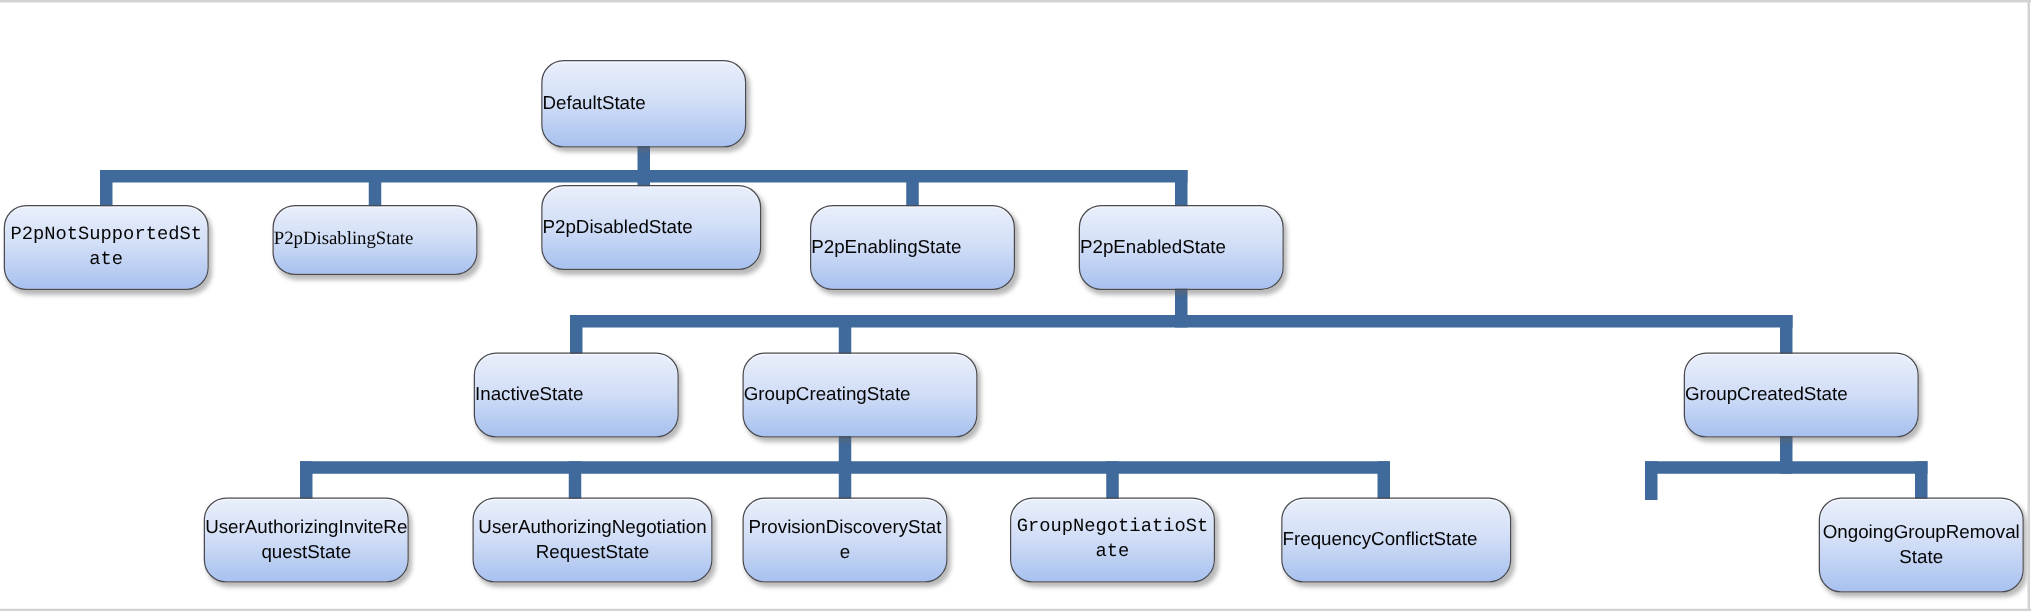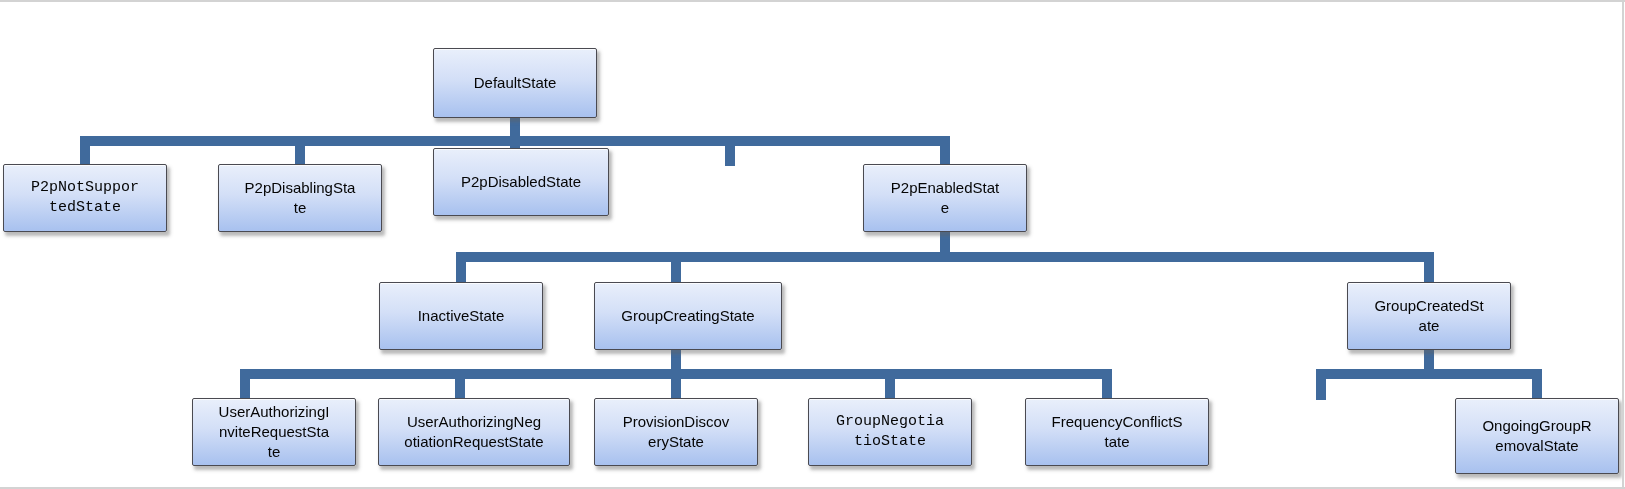--- a/index.html
+++ b/index.html
@@ -7,26 +7,26 @@
     position:relative;
     width:1625px;height:489px;
     background:#ffffff;
     overflow:hidden;
     font-family:"Liberation Sans", sans-serif;
   }
   .node{
     position:absolute;
     box-sizing:border-box;
     border:1.5px solid var(--box-border,#4a4a51);
-    border-radius:2px;
+    border-radius:18px;
     background:linear-gradient(180deg,var(--fill-top,#e9effb) 0%,#d3dff7 45%,#b9cdf2 78%,var(--fill-bottom,#a8c1ef) 100%);
     box-shadow:2.5px 3.5px 3.5px rgba(100,100,100,0.45), inset 0 1px 0 rgba(255,255,255,0.75);
-    display:flex;align-items:center;justify-content:center;
+    display:flex;align-items:center;justify-content:flex-start;
     text-align:center;
-    padding:2px 24px;
+    padding:2px 0;
     z-index:2;
   }
   .node-label{
     font-size:15px;
     line-height:1.32;
     color:var(--text-color,#050505);
     overflow-wrap:anywhere;
     word-break:break-word;
   }
   .conn{
@@ -72,39 +72,42 @@
     <div class="conn" style="left: 1424px; top: 348px; width: 10px; height: 31px;"></div>
     <div class="conn" style="left: 1316px; top: 369px; width: 226px; height: 10px;"></div>
     <div class="conn" style="left: 1316px; top: 369px; width: 10px; height: 31px;"></div>
     <div class="conn" style="left: 1532px; top: 369px; width: 10px; height: 31px;"></div>
     <div class="node" style="left: 433px; top: 48px; width: 164px; height: 70px;">
       <span class="node-label">DefaultState</span>
     </div>
     <div class="node" style="left: 3px; top: 164px; width: 164px; height: 68px; font-family: Liberation Mono, monospace;">
       <span class="node-label">P2pNotSupportedState</span>
     </div>
-    <div class="node" style="left: 218px; top: 164px; width: 164px; height: 68px;">
+    <div class="node" style="left: 218px; top: 164px; width: 164px; height: 56px; font-family: Liberation Serif, serif;">
       <span class="node-label">P2pDisablingState</span>
     </div>
     <div class="node" style="left: 433px; top: 148px; width: 176px; height: 68px;">
       <span class="node-label">P2pDisabledState</span>
+    </div>
+    <div class="node" style="left: 648px; top: 164px; width: 164px; height: 68px;">
+      <span class="node-label">P2pEnablingState</span>
     </div>
     <div class="node" style="left: 863px; top: 164px; width: 164px; height: 68px;">
       <span class="node-label">P2pEnabledState</span>
     </div>
     <div class="node" style="left: 379px; top: 282px; width: 164px; height: 68px;">
       <span class="node-label">InactiveState</span>
     </div>
     <div class="node" style="left: 594px; top: 282px; width: 188px; height: 68px;">
       <span class="node-label">GroupCreatingState</span>
     </div>
-    <div class="node" style="left: 1347px; top: 282px; width: 164px; height: 68px;">
+    <div class="node" style="left: 1347px; top: 282px; width: 188px; height: 68px;">
       <span class="node-label">GroupCreatedState</span>
     </div>
-    <div class="node" style="left: 163px; top: 398px; width: 164px; height: 68px; margin-left: 29px;">
+    <div class="node" style="left: 163px; top: 398px; width: 164px; height: 68px;">
       <span class="node-label">UserAuthorizingInviteRequestState</span>
     </div>
     <div class="node" style="left: 378px; top: 398px; width: 192px; height: 68px;">
       <span class="node-label">UserAuthorizingNegotiationRequestState</span>
     </div>
     <div class="node" style="left: 594px; top: 398px; width: 164px; height: 68px;">
       <span class="node-label">ProvisionDiscoveryState</span>
     </div>
     <div class="node" style="left: 808px; top: 398px; width: 164px; height: 68px; font-family: Liberation Mono, monospace;">
       <span class="node-label">GroupNegotiatioState</span>

